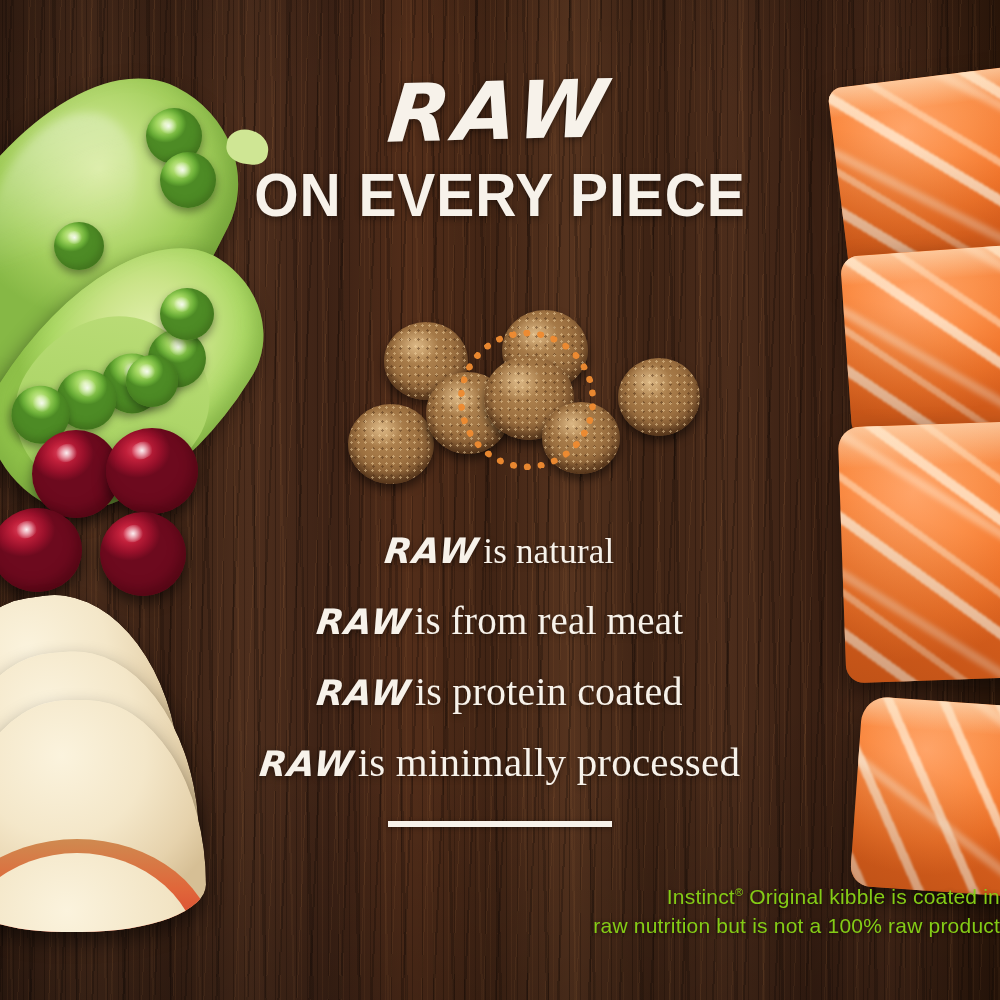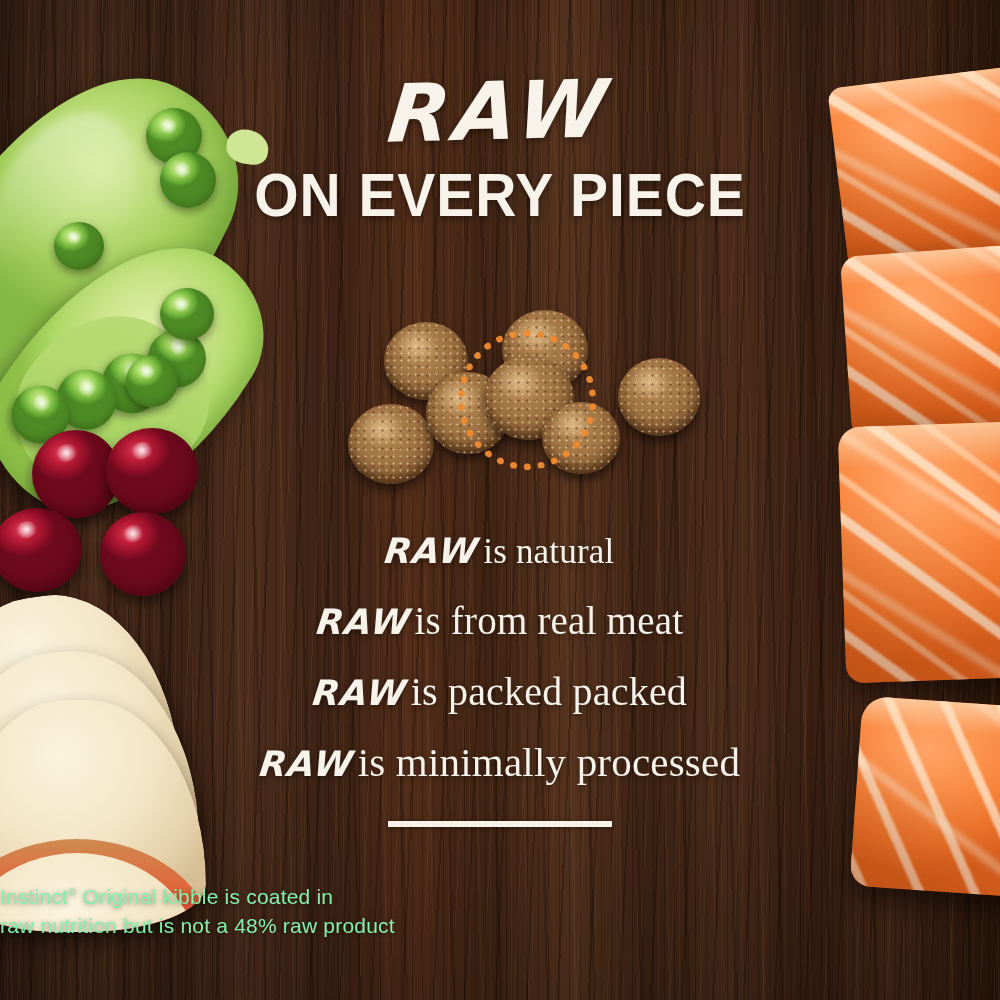--- a/index.html
+++ b/index.html
@@ -153,21 +153,21 @@
 
   
   .divider{
     position:absolute;left:50%;top:821px;
     width:224px;height:6px;margin-left:-112px;
     background:#f7f2ea;
     box-shadow:0 1px 5px rgba(0,0,0,.4);
   }
   .footnote{
     position:absolute;left:0;right:0;top:878px;
-    text-align:left;color:#86efac;
+    text-align:right;color:#84cc16;
     font-weight:300;font-size:21px;line-height:29px;
     letter-spacing:.2px;
     text-shadow:0 1px 5px rgba(0,0,0,.45);
     pointer-events:none;
   }
   .footnote sup{font-size:11px;vertical-align:super;}
 
   
   .pod-closed{
     position:absolute;left:-46px;top:60px;width:252px;height:360px;
@@ -381,27 +381,27 @@
   </div>
 
   <div class="claims">
     <div class="claim c1">
       <span class="kw">RAW</span><span class="rest">is natural</span>
     </div>
     <div class="claim c2">
       <span class="kw">RAW</span><span class="rest">is from real meat</span>
     </div>
     <div class="claim c3">
-      <span class="kw">RAW</span><span class="rest">is packed packed</span>
+      <span class="kw">RAW</span><span class="rest">is protein coated</span>
     </div>
     <div class="claim c4">
       <span class="kw">RAW</span><span class="rest">is minimally processed</span>
     </div>
   </div>
 
   <div class="divider"></div>
 
   <div class="footnote">
     <div><span>Instinct</span><sup>®</sup><span> Original kibble is coated in</span></div>
-    <div>raw nutrition but is not a 48% raw product</div>
+    <div>raw nutrition but is not a 100% raw product</div>
   </div>
 
 </div>
 
 </body></html>

